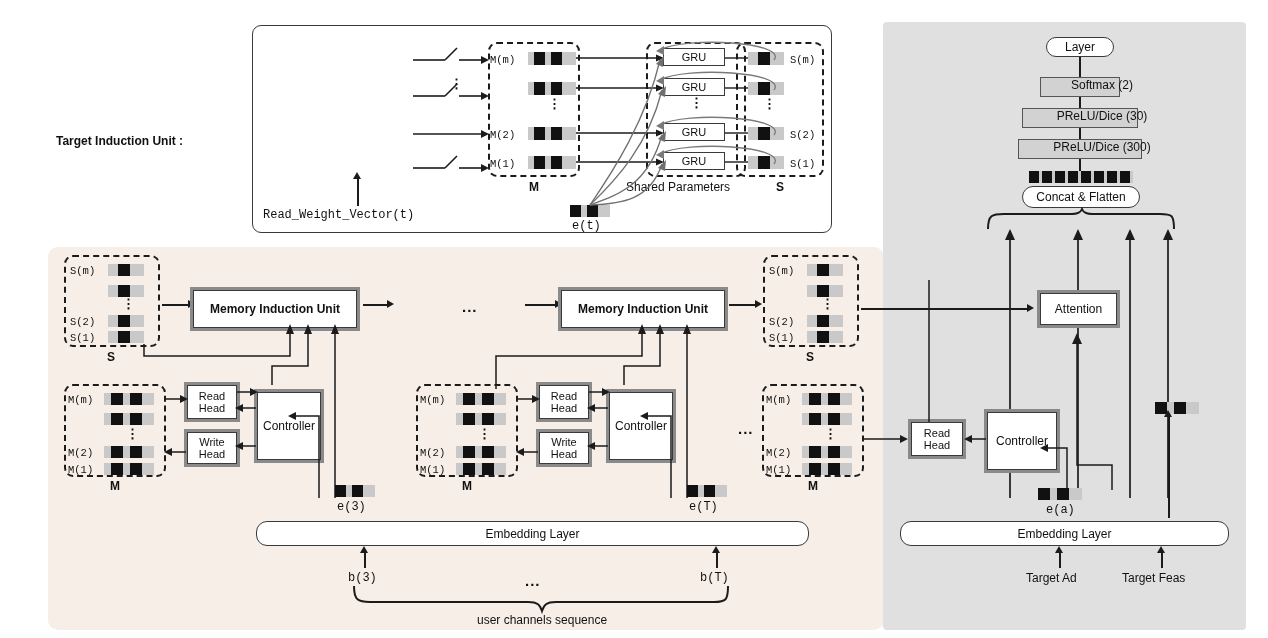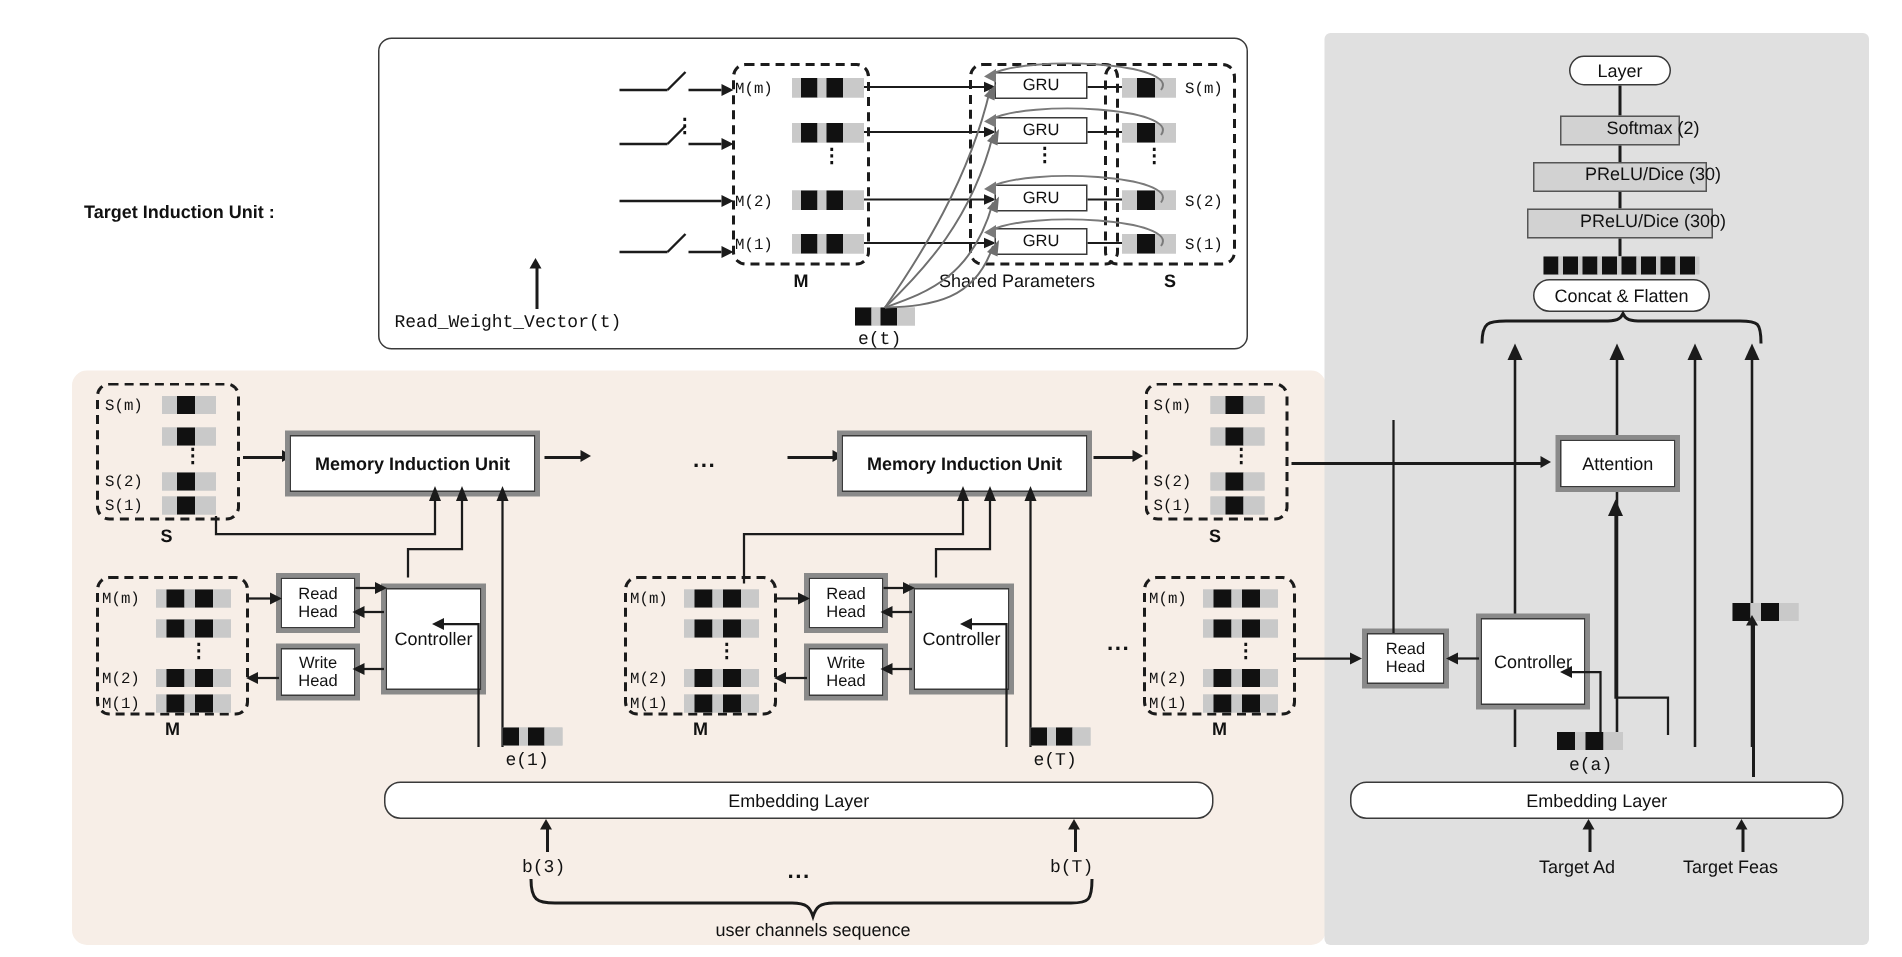--- a/index.html
+++ b/index.html
@@ -358,21 +358,21 @@
       <polygon points="236,126 228,130 236,134" fill="#1b1b1b"></polygon>
     </svg>
   </div>
 
   <div class="abs cellbar" style="left:335px;top:485px;width:40px;height:12px;">
     <div class="sq" style="width:11px"></div>
       <div class="gap" style="width:6px"></div>
     <div class="sq" style="width:11px"></div>
       <div class="gap" style="width:12px"></div>
   </div>
-  <div class="abs lbl t12 mono" style="left:337px;top:500px;">e(1)</div>
+  <div class="abs lbl t12 mono" style="left:337px;top:500px;">e(3)</div>
 
   <div class="abs dots-h" style="left:462px;top:298px;">...</div>
   <div class="abs h-line" style="left:363px;top:304px;width:26px;"></div>
   <div class="abs arrow-r" style="left:387px;top:300px;"></div>
   <div class="abs h-line" style="left:525px;top:304px;width:32px;"></div>
   <div class="abs arrow-r" style="left:555px;top:300px;"></div>
 
   <div class="abs box dbl" style="left:561px;top:290px;width:164px;height:38px;">
     <span class="lbl t12 b">Memory Induction Unit</span>
   </div>

